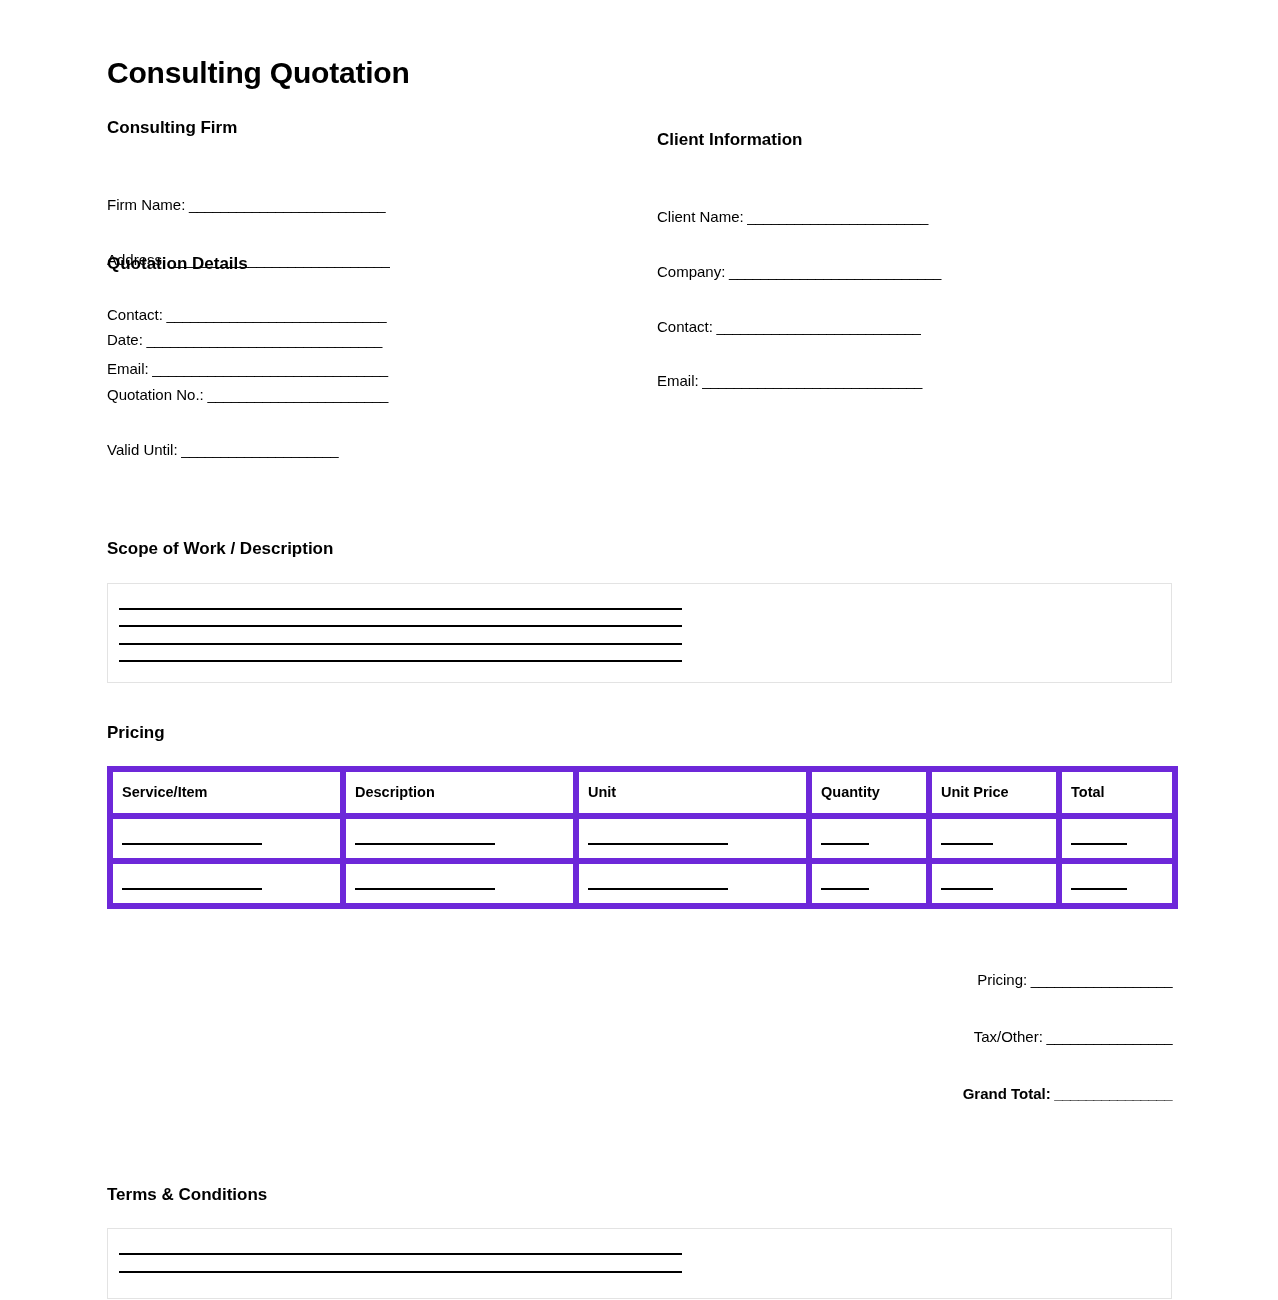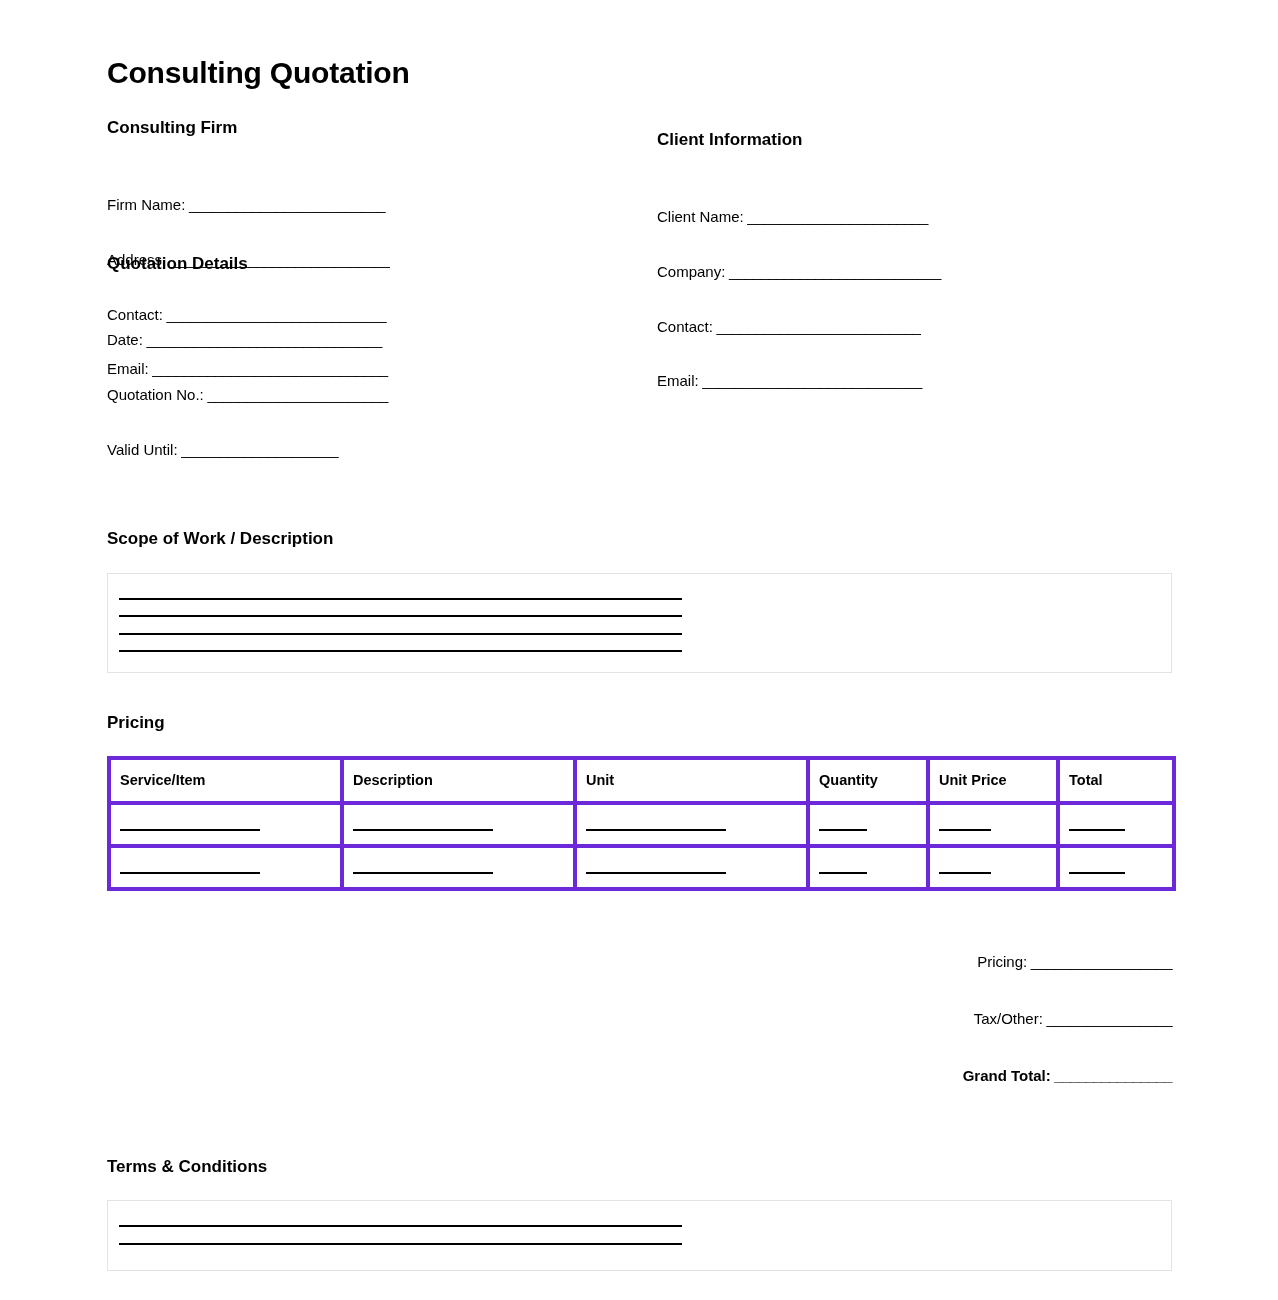--- a/index.html
+++ b/index.html
@@ -54,21 +54,21 @@
     white-space: pre;
   }
   .field-line { display: block; }
   .rule { letter-spacing: -0.5px; }
 
   
   .quotation-details { margin-top: 18px; }
   .quotation-details .field-list { margin-top: 21px; }
 
   
-  .block-heading { margin-top: 34px; }
+  .block-heading { margin-top: 44px; }
   .lined-box {
     margin-top: 23px;
     border: 1px solid #e3e3e3;
     box-sizing: border-box;
     width: 1065px;
     padding: 24px 0 18px 11px;
   }
   .lined-box.scope { height: 100px; }
   .lined-box.terms { height: 71px; }
   .lined-box .line {
@@ -83,21 +83,21 @@
   .pricing-heading { margin-top: 40px; }
   table.pricing {
     margin-top: 23px;
     border-collapse: collapse;
     width: 1065px;
     table-layout: fixed;
     font-size: 14px;
   }
   table.pricing th,
   table.pricing td {
-    border: 4px solid #6d28d9;
+    border: 6px solid #6d28d9;
     text-align: left;
     vertical-align: middle;
   }
   table.pricing th {
     font-weight: bold;
     font-size: 14.5px;
     padding: 12px 0 13px 9px;
   }
   table.pricing td {
     padding: 10px 0 9px 9px;

